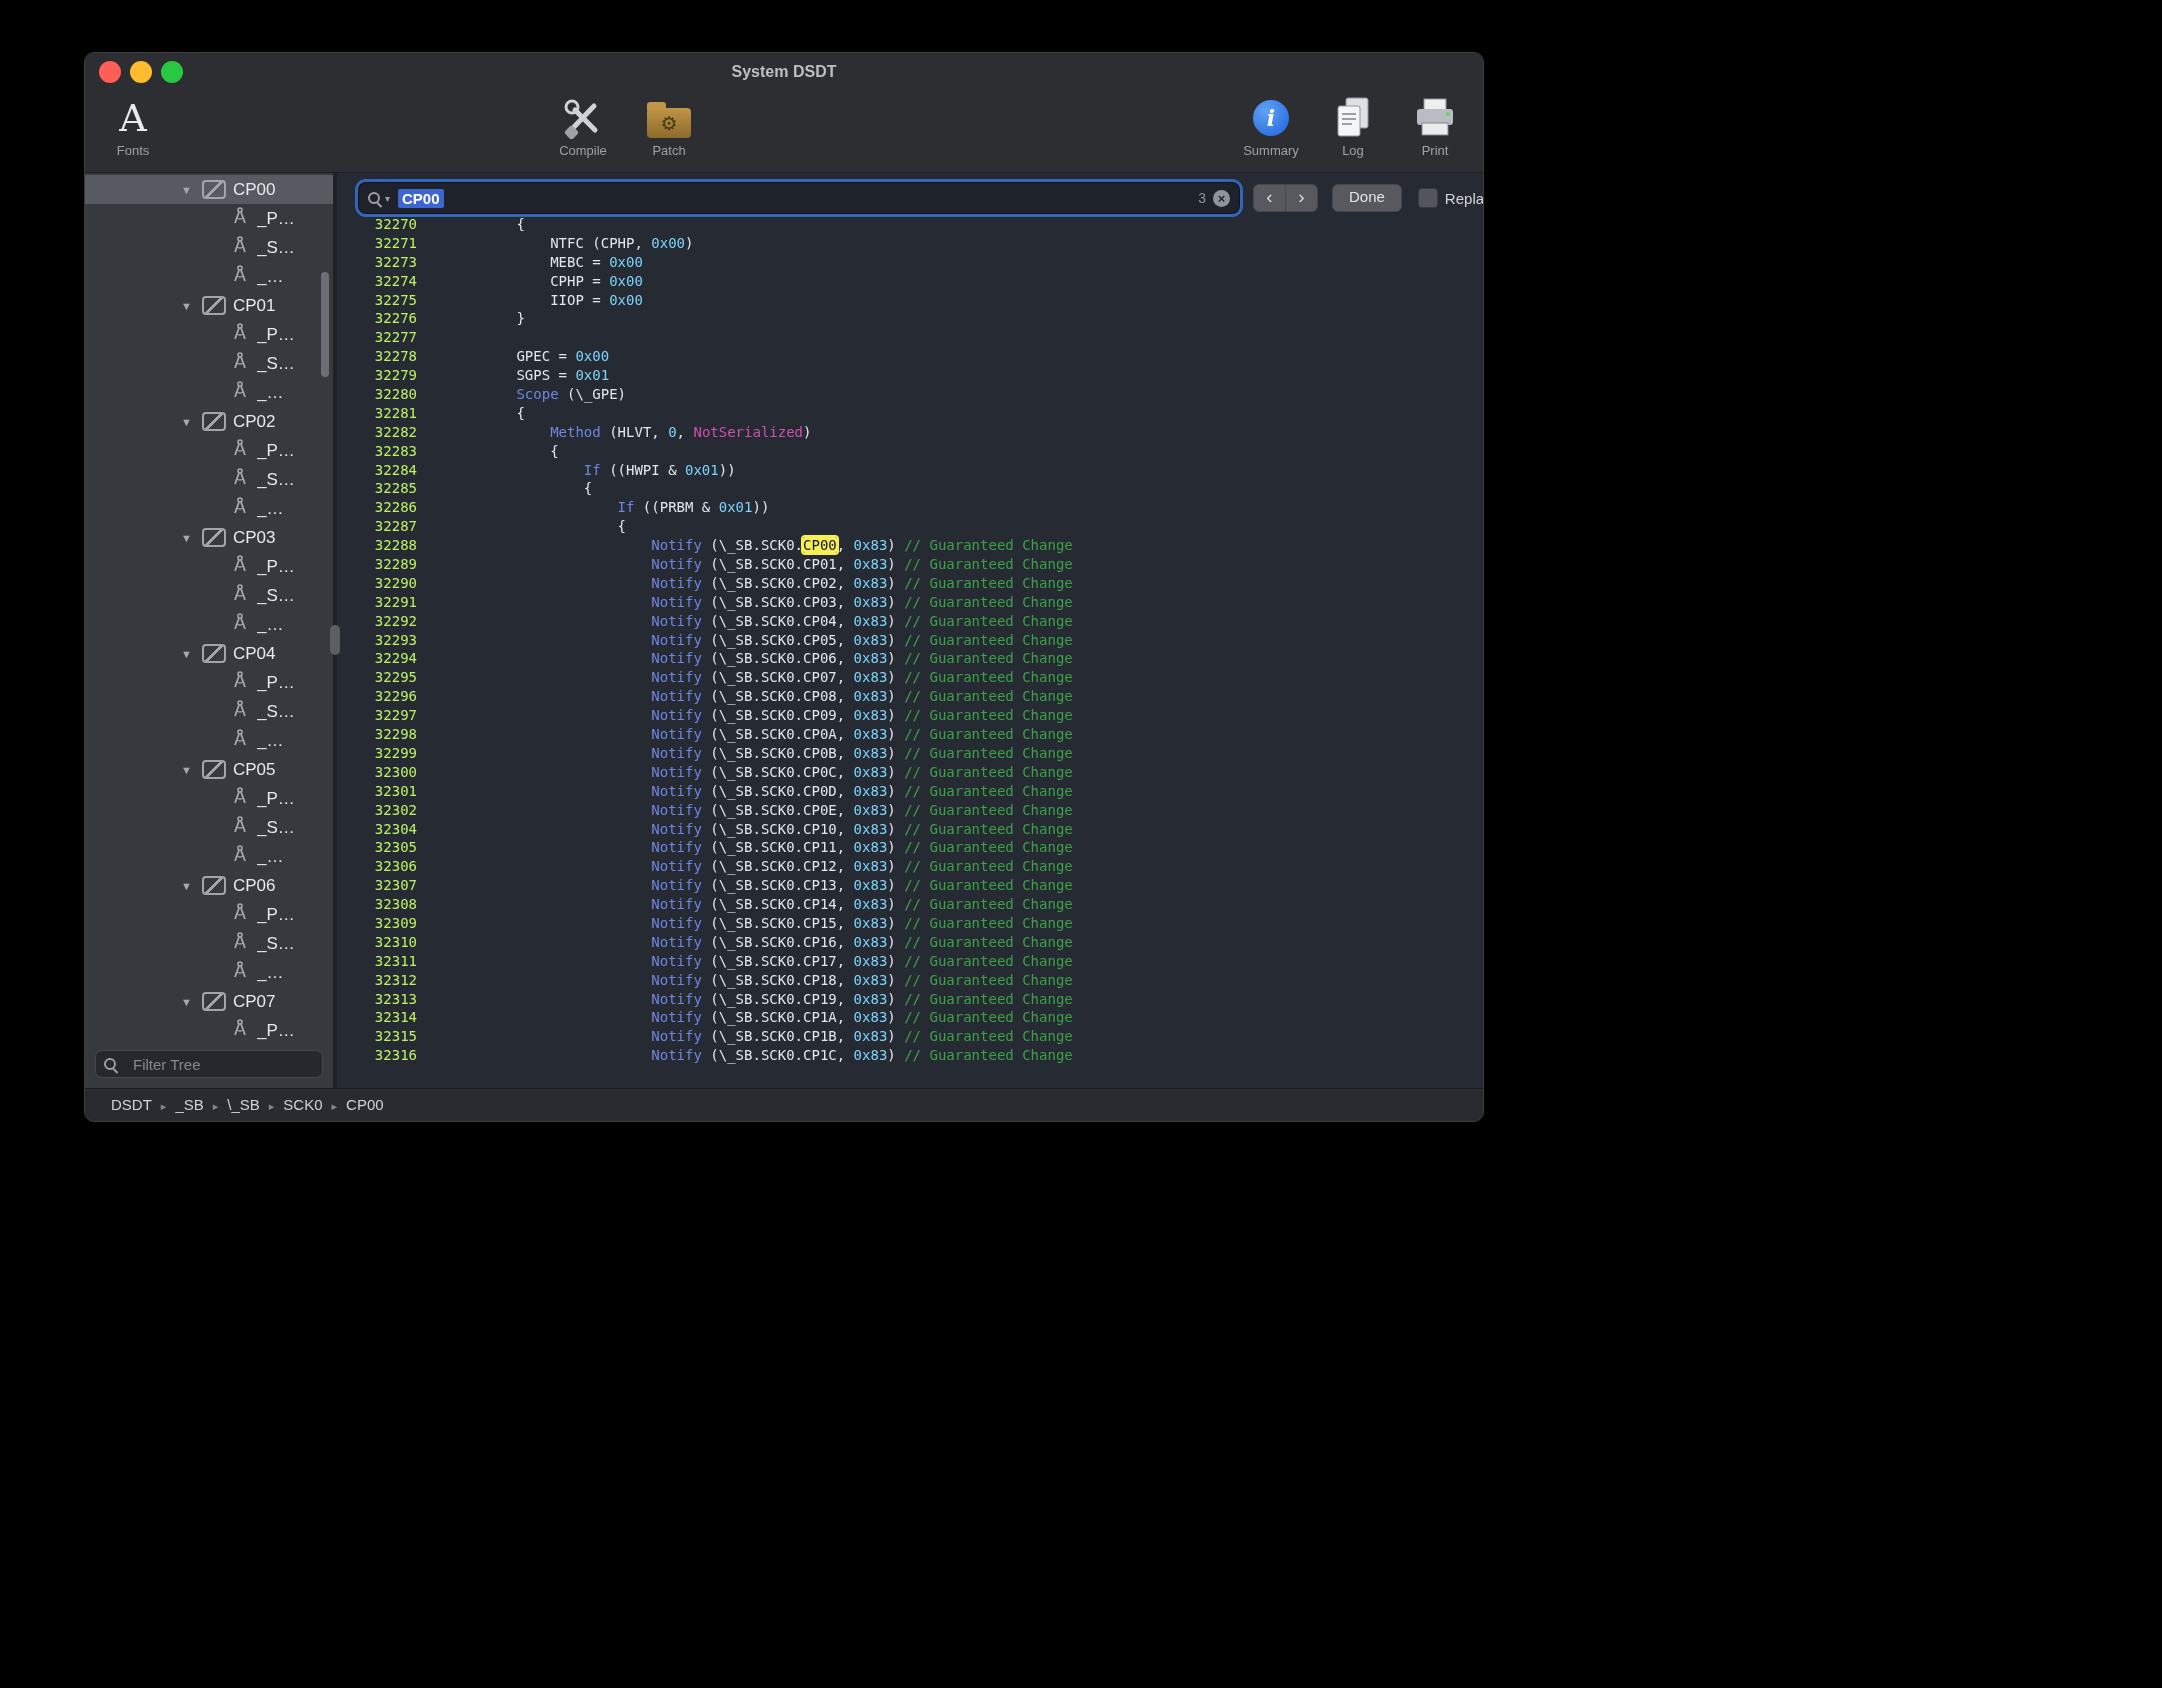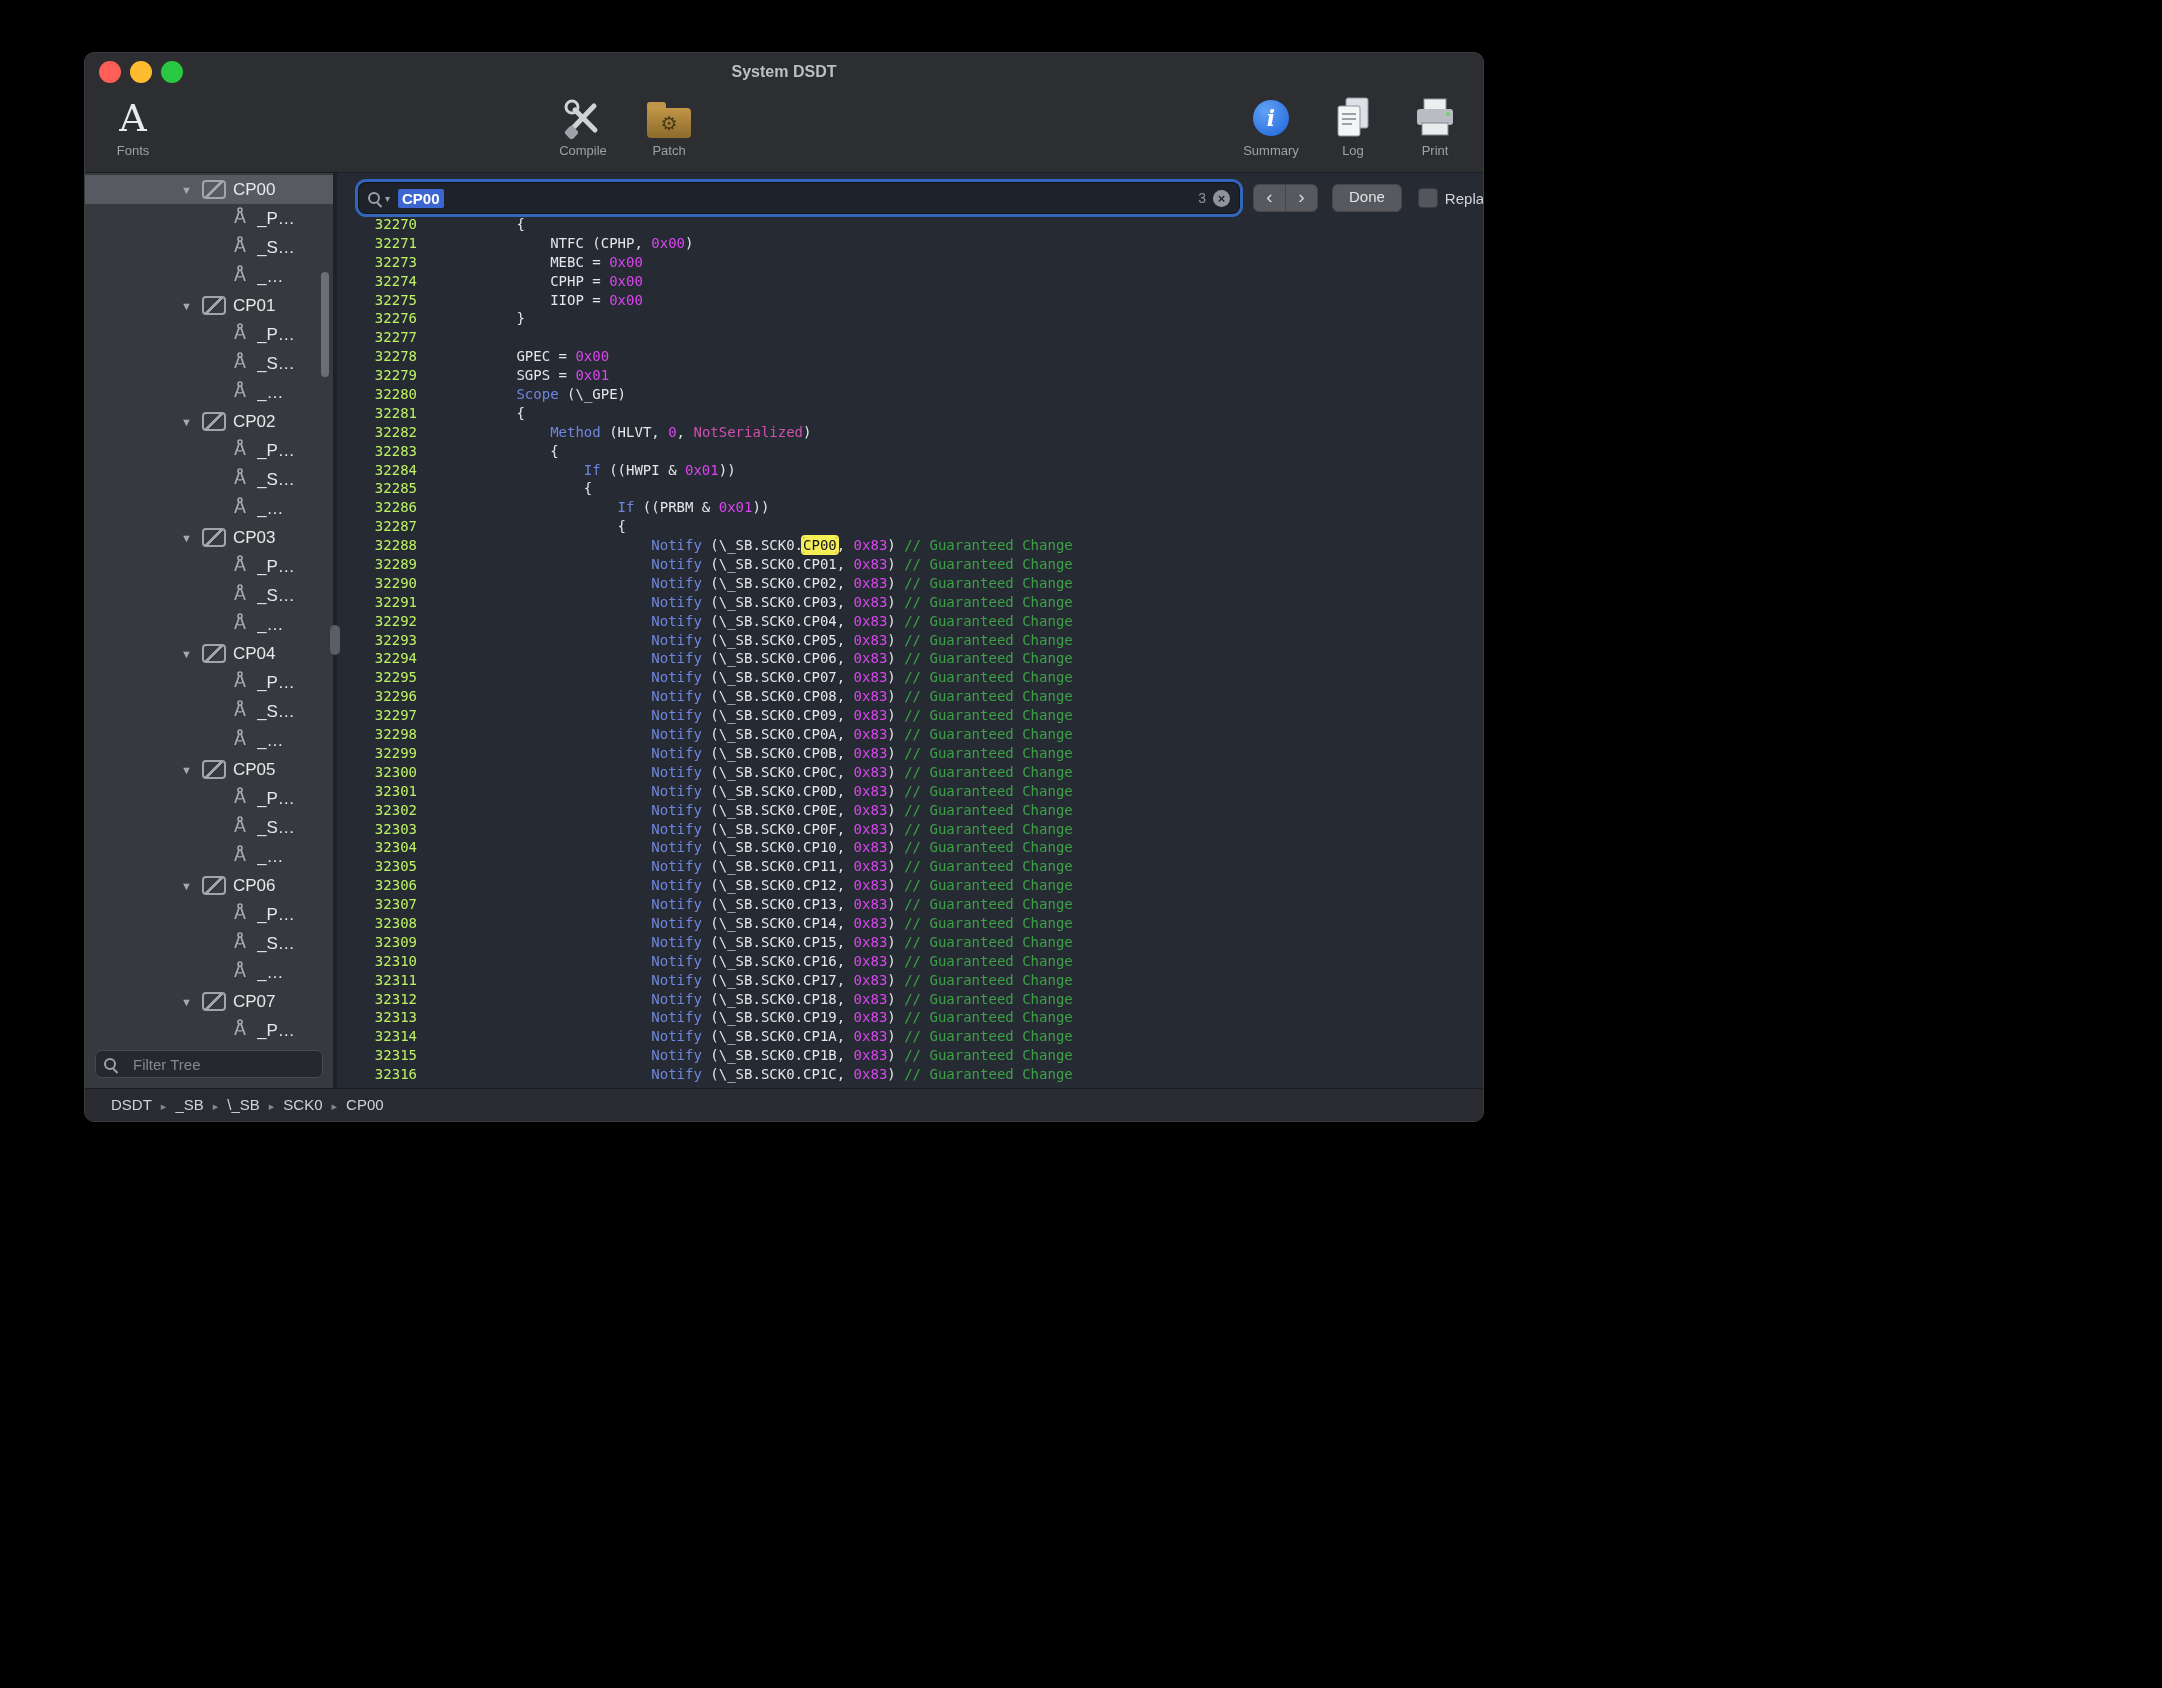--- a/index.html
+++ b/index.html
@@ -101,21 +101,21 @@
             border:1px solid #3b3d42;flex:none;}
   .replace-label{color:#d4d5d8;font-size:15px;}
 
   .code{flex:1;overflow:hidden;padding-left:12px;margin-top:-8px;
         font-family:"DejaVu Sans Mono",monospace;font-size:14px;line-height:18.9px;}
   .cl{display:flex;white-space:pre;height:18.9px;}
   .ln{width:68px;text-align:right;color:#bef264;flex:none;}
   .cd{margin-left:32px;color:#e4e6e9;}
   .tk-p{color:#e4e6e9;}
   .tk-k{color:#6f86e0;}
-  .tk-n{color:#d946ef;}
+  .tk-n{color:#7dd3fc;}
   .tk-s{color:#cf4fae;}
   .tk-c{color:#3da047;}
   .tk-m{background:#f5ee56;color:#15161a;border-radius:2px;box-shadow:0 0 0 2px #f5ee56;}
 
   
   .statusbar{flex:none;height:32px;background:#292b30;border-top:1px solid #1b1d20;
              display:flex;align-items:center;padding-left:26px;}
   .crumb{color:#d0d2d5;font-size:15px;}
   .sep{color:#84878d;font-size:11px;margin:0 9px;}
 </style>
@@ -500,21 +500,20 @@
           <div class="cl"><span class="ln">32293</span><span class="cd"><span class="tk-p">                        </span><span class="tk-k">Notify</span><span class="tk-p"> (\_SB.SCK0.CP05, </span><span class="tk-n">0x83</span><span class="tk-p">) </span><span class="tk-c">// Guaranteed Change</span></span></div>
           <div class="cl"><span class="ln">32294</span><span class="cd"><span class="tk-p">                        </span><span class="tk-k">Notify</span><span class="tk-p"> (\_SB.SCK0.CP06, </span><span class="tk-n">0x83</span><span class="tk-p">) </span><span class="tk-c">// Guaranteed Change</span></span></div>
           <div class="cl"><span class="ln">32295</span><span class="cd"><span class="tk-p">                        </span><span class="tk-k">Notify</span><span class="tk-p"> (\_SB.SCK0.CP07, </span><span class="tk-n">0x83</span><span class="tk-p">) </span><span class="tk-c">// Guaranteed Change</span></span></div>
           <div class="cl"><span class="ln">32296</span><span class="cd"><span class="tk-p">                        </span><span class="tk-k">Notify</span><span class="tk-p"> (\_SB.SCK0.CP08, </span><span class="tk-n">0x83</span><span class="tk-p">) </span><span class="tk-c">// Guaranteed Change</span></span></div>
           <div class="cl"><span class="ln">32297</span><span class="cd"><span class="tk-p">                        </span><span class="tk-k">Notify</span><span class="tk-p"> (\_SB.SCK0.CP09, </span><span class="tk-n">0x83</span><span class="tk-p">) </span><span class="tk-c">// Guaranteed Change</span></span></div>
           <div class="cl"><span class="ln">32298</span><span class="cd"><span class="tk-p">                        </span><span class="tk-k">Notify</span><span class="tk-p"> (\_SB.SCK0.CP0A, </span><span class="tk-n">0x83</span><span class="tk-p">) </span><span class="tk-c">// Guaranteed Change</span></span></div>
           <div class="cl"><span class="ln">32299</span><span class="cd"><span class="tk-p">                        </span><span class="tk-k">Notify</span><span class="tk-p"> (\_SB.SCK0.CP0B, </span><span class="tk-n">0x83</span><span class="tk-p">) </span><span class="tk-c">// Guaranteed Change</span></span></div>
           <div class="cl"><span class="ln">32300</span><span class="cd"><span class="tk-p">                        </span><span class="tk-k">Notify</span><span class="tk-p"> (\_SB.SCK0.CP0C, </span><span class="tk-n">0x83</span><span class="tk-p">) </span><span class="tk-c">// Guaranteed Change</span></span></div>
           <div class="cl"><span class="ln">32301</span><span class="cd"><span class="tk-p">                        </span><span class="tk-k">Notify</span><span class="tk-p"> (\_SB.SCK0.CP0D, </span><span class="tk-n">0x83</span><span class="tk-p">) </span><span class="tk-c">// Guaranteed Change</span></span></div>
           <div class="cl"><span class="ln">32302</span><span class="cd"><span class="tk-p">                        </span><span class="tk-k">Notify</span><span class="tk-p"> (\_SB.SCK0.CP0E, </span><span class="tk-n">0x83</span><span class="tk-p">) </span><span class="tk-c">// Guaranteed Change</span></span></div>
-          <div class="cl"><span class="ln">32303</span><span class="cd"><span class="tk-p">                        </span><span class="tk-k">Notify</span><span class="tk-p"> (\_SB.SCK0.CP0F, </span><span class="tk-n">0x83</span><span class="tk-p">) </span><span class="tk-c">// Guaranteed Change</span></span></div>
           <div class="cl"><span class="ln">32304</span><span class="cd"><span class="tk-p">                        </span><span class="tk-k">Notify</span><span class="tk-p"> (\_SB.SCK0.CP10, </span><span class="tk-n">0x83</span><span class="tk-p">) </span><span class="tk-c">// Guaranteed Change</span></span></div>
           <div class="cl"><span class="ln">32305</span><span class="cd"><span class="tk-p">                        </span><span class="tk-k">Notify</span><span class="tk-p"> (\_SB.SCK0.CP11, </span><span class="tk-n">0x83</span><span class="tk-p">) </span><span class="tk-c">// Guaranteed Change</span></span></div>
           <div class="cl"><span class="ln">32306</span><span class="cd"><span class="tk-p">                        </span><span class="tk-k">Notify</span><span class="tk-p"> (\_SB.SCK0.CP12, </span><span class="tk-n">0x83</span><span class="tk-p">) </span><span class="tk-c">// Guaranteed Change</span></span></div>
           <div class="cl"><span class="ln">32307</span><span class="cd"><span class="tk-p">                        </span><span class="tk-k">Notify</span><span class="tk-p"> (\_SB.SCK0.CP13, </span><span class="tk-n">0x83</span><span class="tk-p">) </span><span class="tk-c">// Guaranteed Change</span></span></div>
           <div class="cl"><span class="ln">32308</span><span class="cd"><span class="tk-p">                        </span><span class="tk-k">Notify</span><span class="tk-p"> (\_SB.SCK0.CP14, </span><span class="tk-n">0x83</span><span class="tk-p">) </span><span class="tk-c">// Guaranteed Change</span></span></div>
           <div class="cl"><span class="ln">32309</span><span class="cd"><span class="tk-p">                        </span><span class="tk-k">Notify</span><span class="tk-p"> (\_SB.SCK0.CP15, </span><span class="tk-n">0x83</span><span class="tk-p">) </span><span class="tk-c">// Guaranteed Change</span></span></div>
           <div class="cl"><span class="ln">32310</span><span class="cd"><span class="tk-p">                        </span><span class="tk-k">Notify</span><span class="tk-p"> (\_SB.SCK0.CP16, </span><span class="tk-n">0x83</span><span class="tk-p">) </span><span class="tk-c">// Guaranteed Change</span></span></div>
           <div class="cl"><span class="ln">32311</span><span class="cd"><span class="tk-p">                        </span><span class="tk-k">Notify</span><span class="tk-p"> (\_SB.SCK0.CP17, </span><span class="tk-n">0x83</span><span class="tk-p">) </span><span class="tk-c">// Guaranteed Change</span></span></div>
           <div class="cl"><span class="ln">32312</span><span class="cd"><span class="tk-p">                        </span><span class="tk-k">Notify</span><span class="tk-p"> (\_SB.SCK0.CP18, </span><span class="tk-n">0x83</span><span class="tk-p">) </span><span class="tk-c">// Guaranteed Change</span></span></div>
           <div class="cl"><span class="ln">32313</span><span class="cd"><span class="tk-p">                        </span><span class="tk-k">Notify</span><span class="tk-p"> (\_SB.SCK0.CP19, </span><span class="tk-n">0x83</span><span class="tk-p">) </span><span class="tk-c">// Guaranteed Change</span></span></div>

